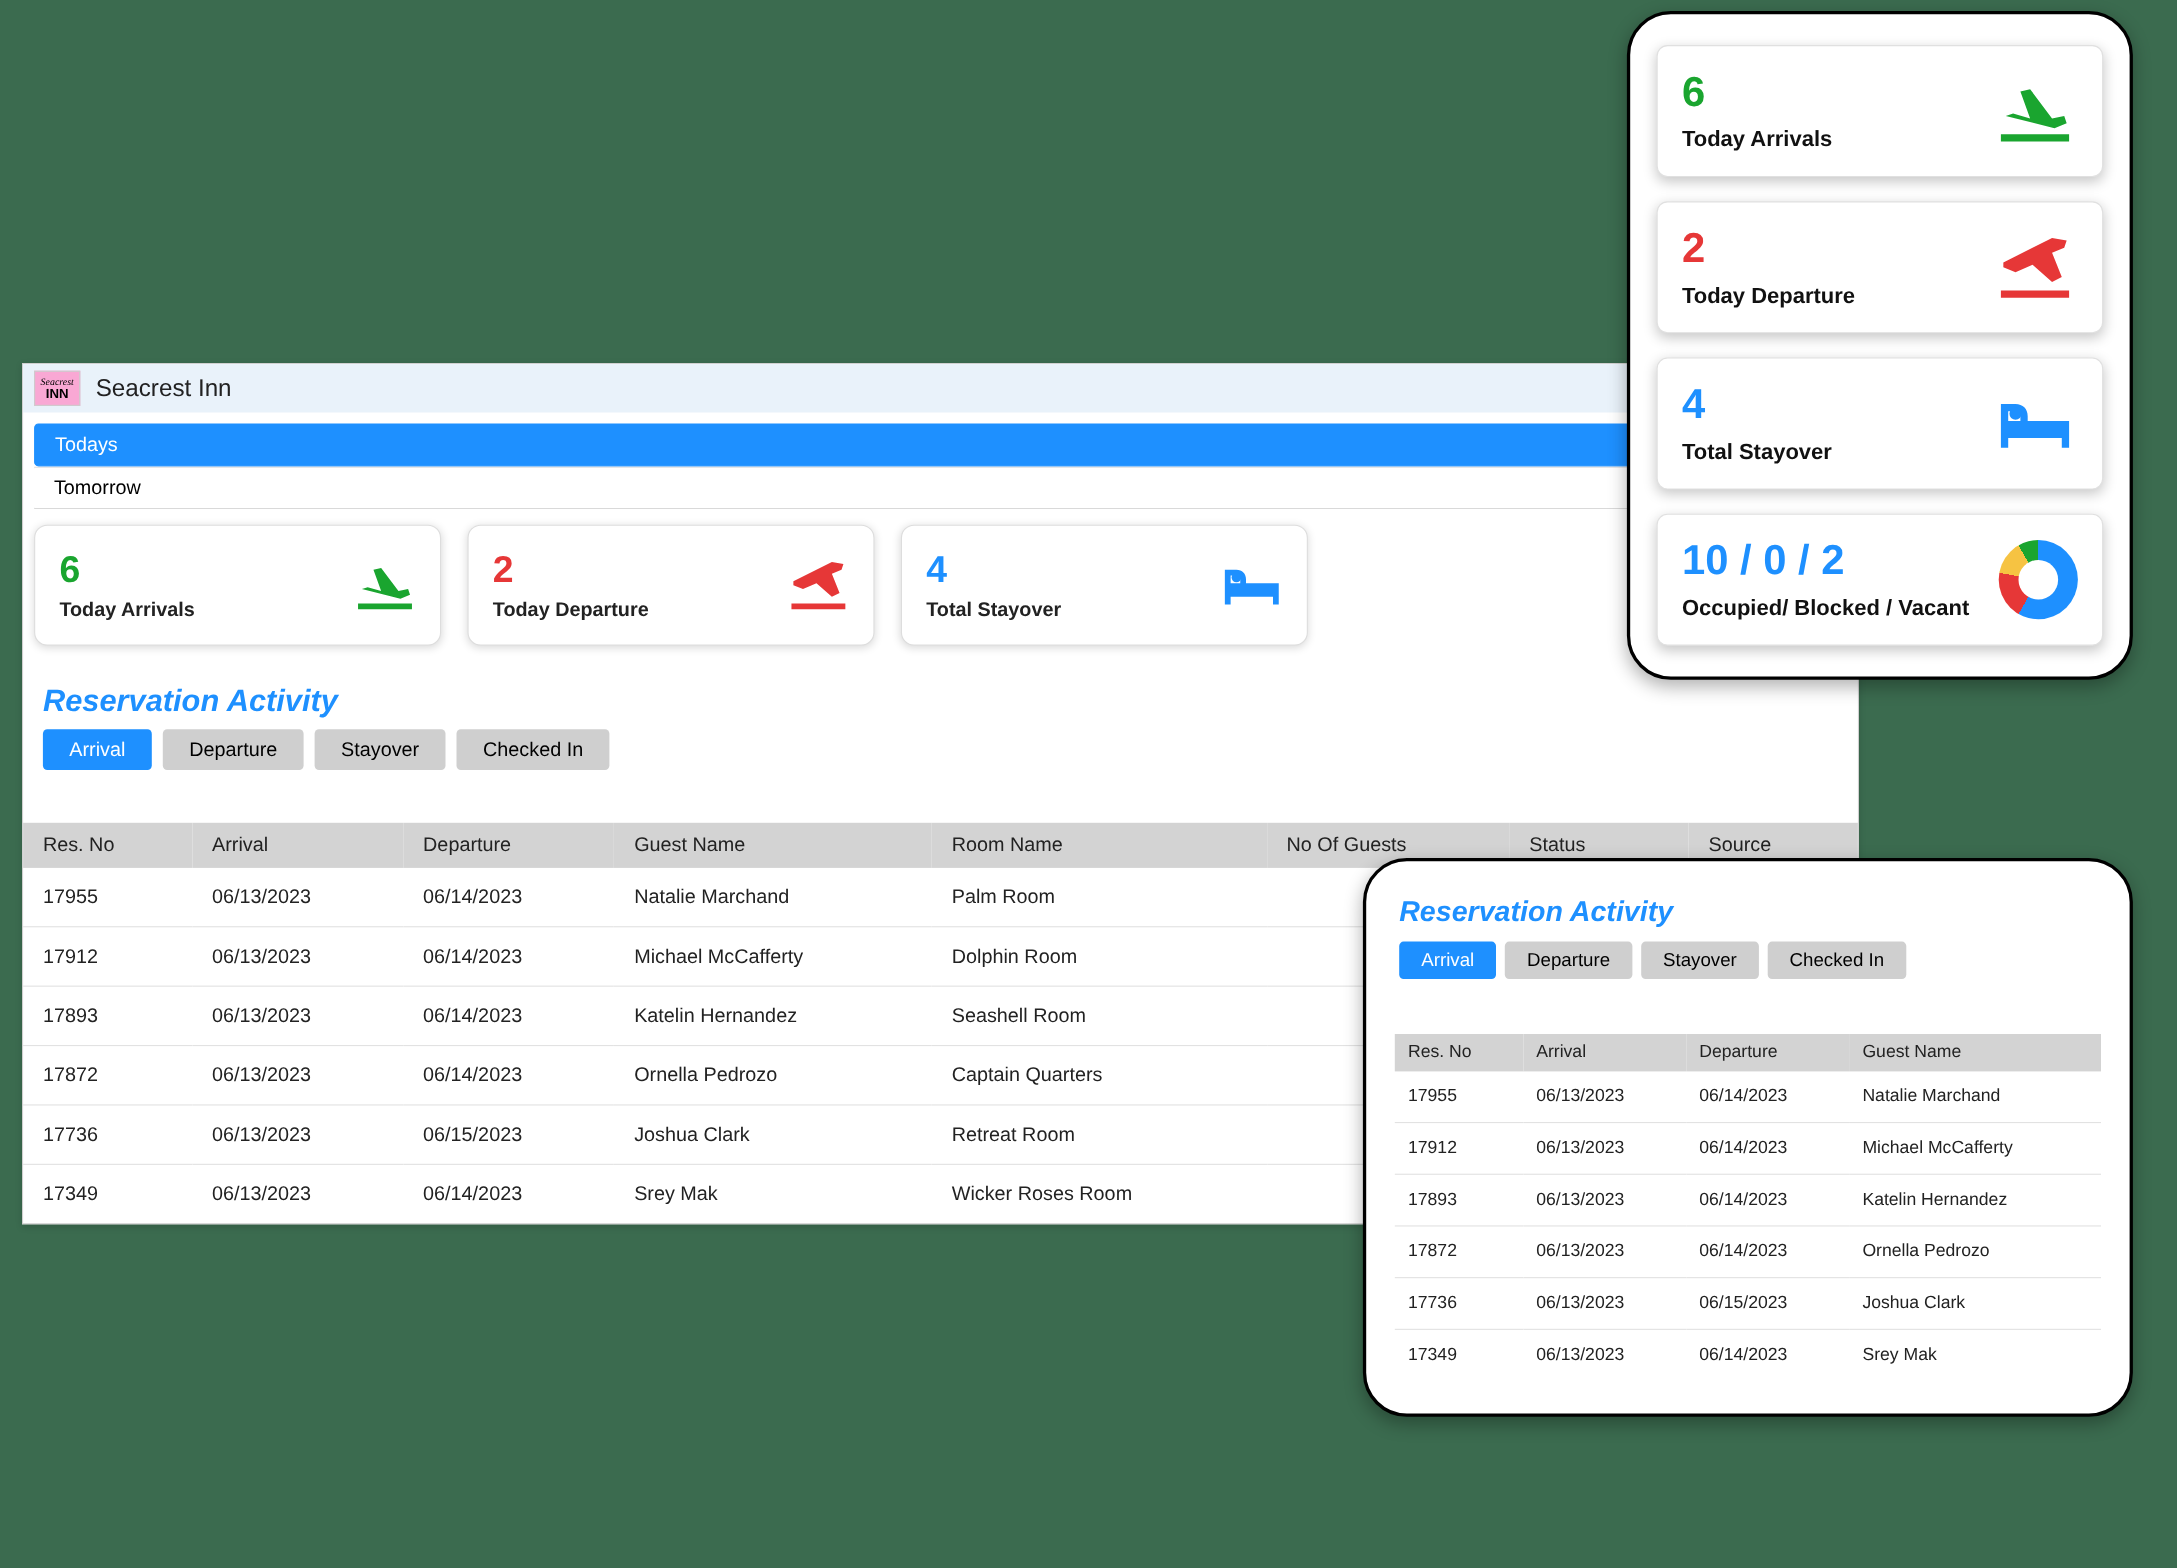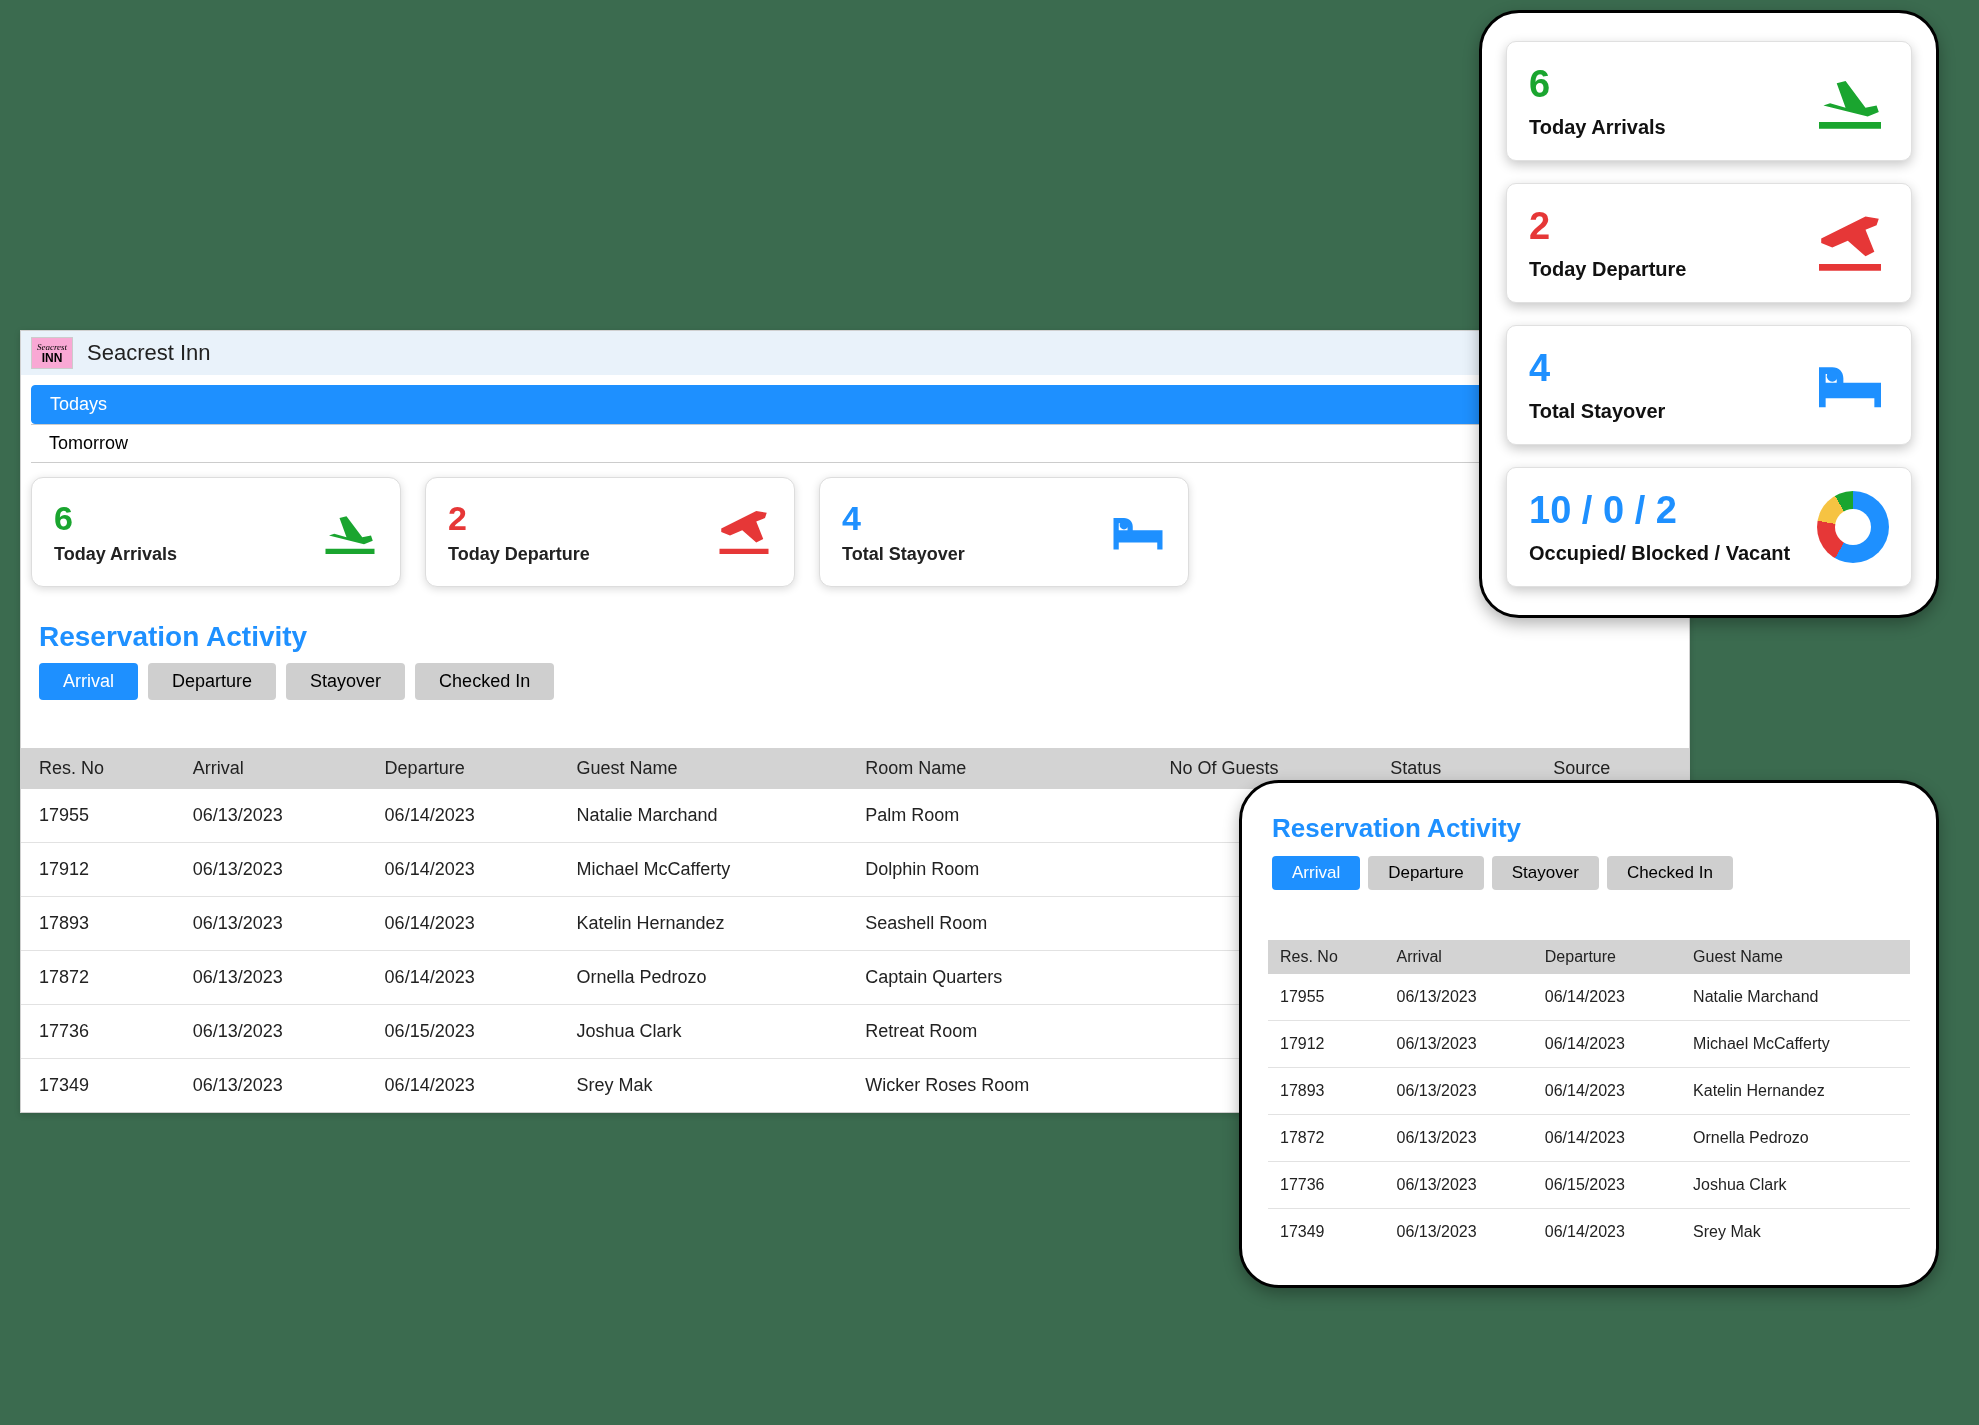--- a/index.html
+++ b/index.html
@@ -89,20 +89,21 @@
   .stat-value.red   { color: #e63737; }
   .stat-value.blue  { color: #1e90ff; }
   .stat-label { font-size: 18px; font-weight: 700; color: #222; }
   .stat-icon { width: 56px; height: 50px; flex: 0 0 auto; }
 
   .section-title {
     color: #1e90ff;
     font-size: 28px;
     font-weight: 700;
     padding: 14px 18px 10px 18px;
+    font-style: italic;
   }
 
   .act-tabs { display: flex; gap: 10px; padding: 0 18px 8px 18px; }
   .act-tab {
     padding: 8px 24px;
     font-size: 18px;
     background: #cfcfcf;
     border-radius: 4px;
     cursor: pointer;
   }

